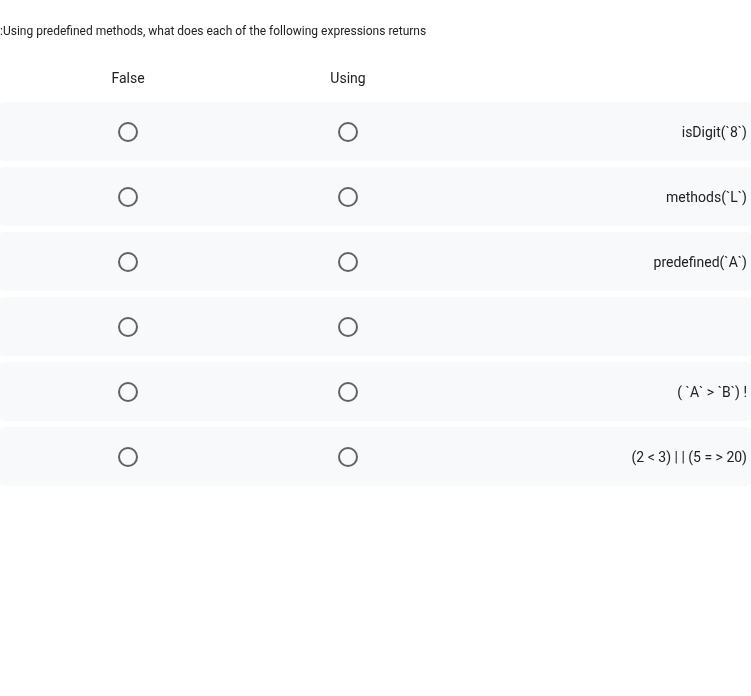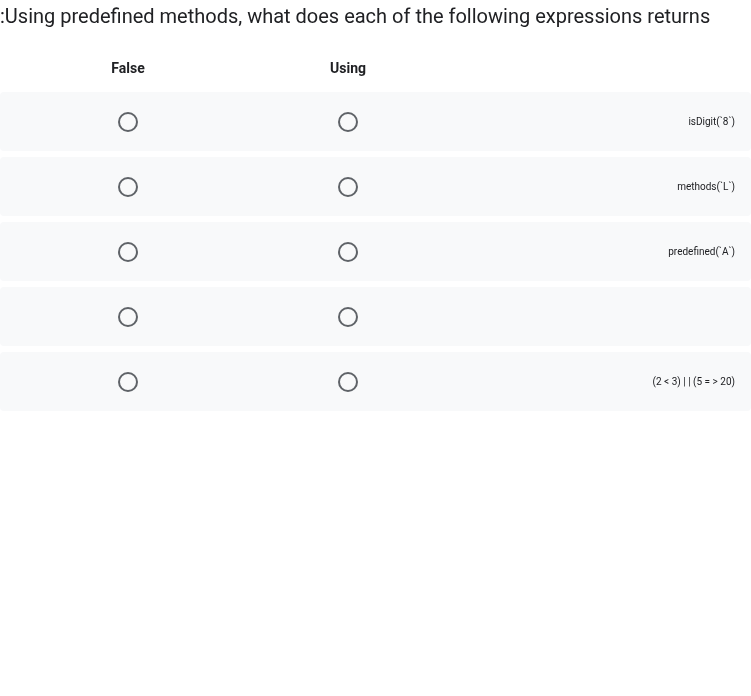--- a/index.html
+++ b/index.html
@@ -8,38 +8,38 @@
       padding: 0;
     }
     body {
       font-family: 'Google Sans', Roboto, Arial, sans-serif;
       background: #fff;
       width: 751px;
       padding: 0;
       color: #202124;
     }
     .question-title {
-      font-size: 20px;
+      font-size: 12px;
       color: #202124;
-      padding: 4px 0 24px 0;
+      padding: 24px 0 24px 0;
       font-weight: 400;
     }
     .grid-container {
       width: 100%;
     }
     .header-row {
       display: flex;
       padding: 8px 0 16px 0;
     }
     .header-cell {
       width: 220px;
       text-align: center;
       font-size: 14px;
       color: #202124;
-      font-weight: 700;
+      font-weight: 400;
     }
     .header-false {
       margin-left: 18px;
     }
     .header-true {
       margin-left: 0;
     }
     .question-row {
       display: flex;
       align-items: center;
@@ -53,22 +53,22 @@
       display: flex;
       justify-content: center;
       align-items: center;
     }
     .radio-cell:first-child {
       margin-left: 18px;
     }
     .expression-cell {
       flex: 1;
       text-align: right;
-      padding-right: 16px;
-      font-size: 10px;
+      padding-right: 4px;
+      font-size: 14px;
       color: #202124;
     }
     .radio-circle {
       width: 20px;
       height: 20px;
       border: 2px solid #5f6368;
       border-radius: 50%;
       cursor: pointer;
       background: transparent;
     }
@@ -116,20 +116,29 @@
 
   <div class="question-row">
     <div class="radio-cell">
       <div class="radio-circle"></div>
     </div>
     <div class="radio-cell">
       <div class="radio-circle"></div>
     </div>
   </div>
 
+  <div class="question-row">
+    <div class="radio-cell">
+      <div class="radio-circle"></div>
+    </div>
+    <div class="radio-cell">
+      <div class="radio-circle"></div>
+    </div>
+    <div class="expression-cell">( `A` &gt; `B`) !</div>
+  </div>
 
 
   <div class="question-row">
     <div class="radio-cell">
       <div class="radio-circle"></div>
     </div>
     <div class="radio-cell">
       <div class="radio-circle"></div>
     </div>
     <div class="expression-cell">(2 &lt; 3) | | (5 = &gt; 20)</div>

